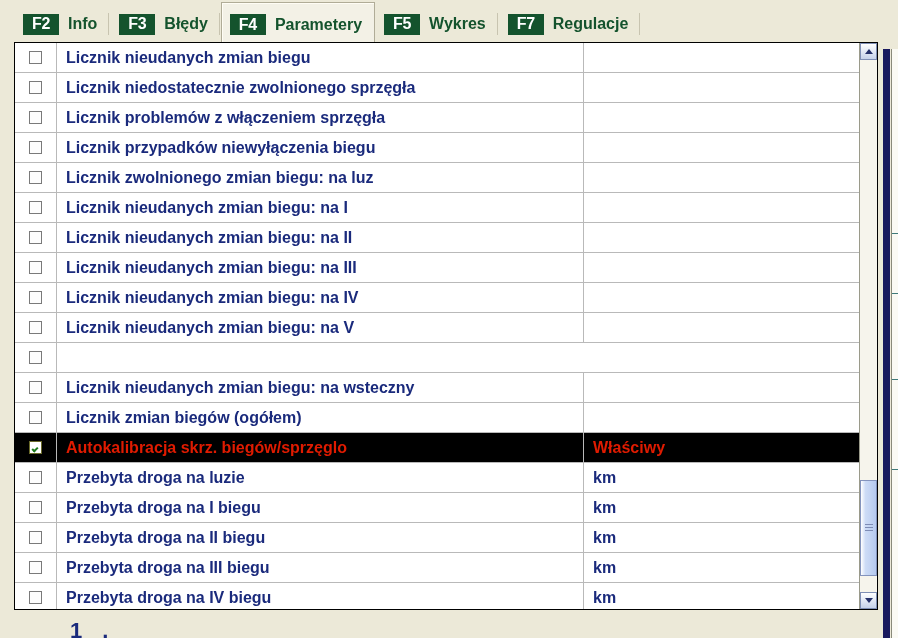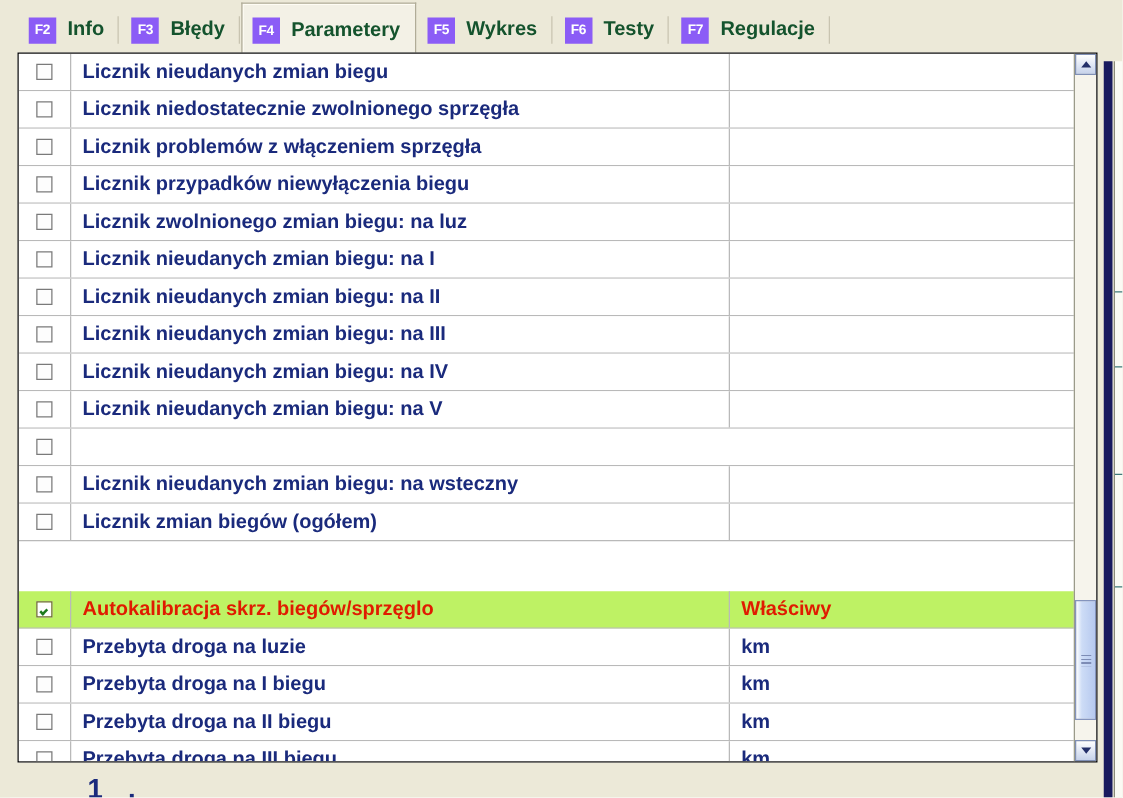--- a/index.html
+++ b/index.html
@@ -66,25 +66,25 @@
     border-bottom: none;
     height: 44px;
     margin-top: 2px;
     box-shadow: inset 1px 1px 0 #fffdf5;
   }
 
   .fkey {
     display: inline-flex;
     align-items: center;
     justify-content: center;
-    width: 22px;
+    width: 36px;
     height: 21px;
-    background: #8b5cf6;
+    background: #14532d;
     color: #ffffff;
-    font-size: 11px;
+    font-size: 16px;
     font-weight: bold;
     font-family: "Liberation Sans", sans-serif;
     letter-spacing: -0.3px;
     flex: none;
   }
   .tab-label {
     font-size: 16px;
     font-weight: bold;
     color: #14532d;
     white-space: nowrap;
@@ -116,22 +116,21 @@
 
   .row {
     display: flex;
     height: 30px;
     box-sizing: border-box;
     border-bottom: 1px solid #b9b9b9;
     background: #ffffff;
     align-items: stretch;
   }
   .row.highlight {
-    background: #bef264;
-    margin-top: 40px;
+    background: #000000;
   }
 
   .cell-check {
     width: 42px;
     flex: none;
     display: flex;
     align-items: center;
     justify-content: center;
     border-right: 1px solid #b9b9b9;
     box-sizing: border-box;
@@ -323,25 +322,20 @@
       <div class="tab active">
         <span class="fkey">F4</span>
         <span class="tab-label">Parametery</span>
       </div>
       <div class="tab">
         <span class="fkey">F5</span>
         <span class="tab-label">Wykres</span>
         <span class="sep"></span>
       </div>
       <div class="tab">
-        <span class="fkey">F6</span>
-        <span class="tab-label">Testy</span>
-        <span class="sep"></span>
-      </div>
-      <div class="tab">
         <span class="fkey">F7</span>
         <span class="tab-label">Regulacje</span>
         <span class="sep"></span>
       </div>
     </div>
 
   <div id="panel">
 
     <div id="grid">
         <div class="row">

